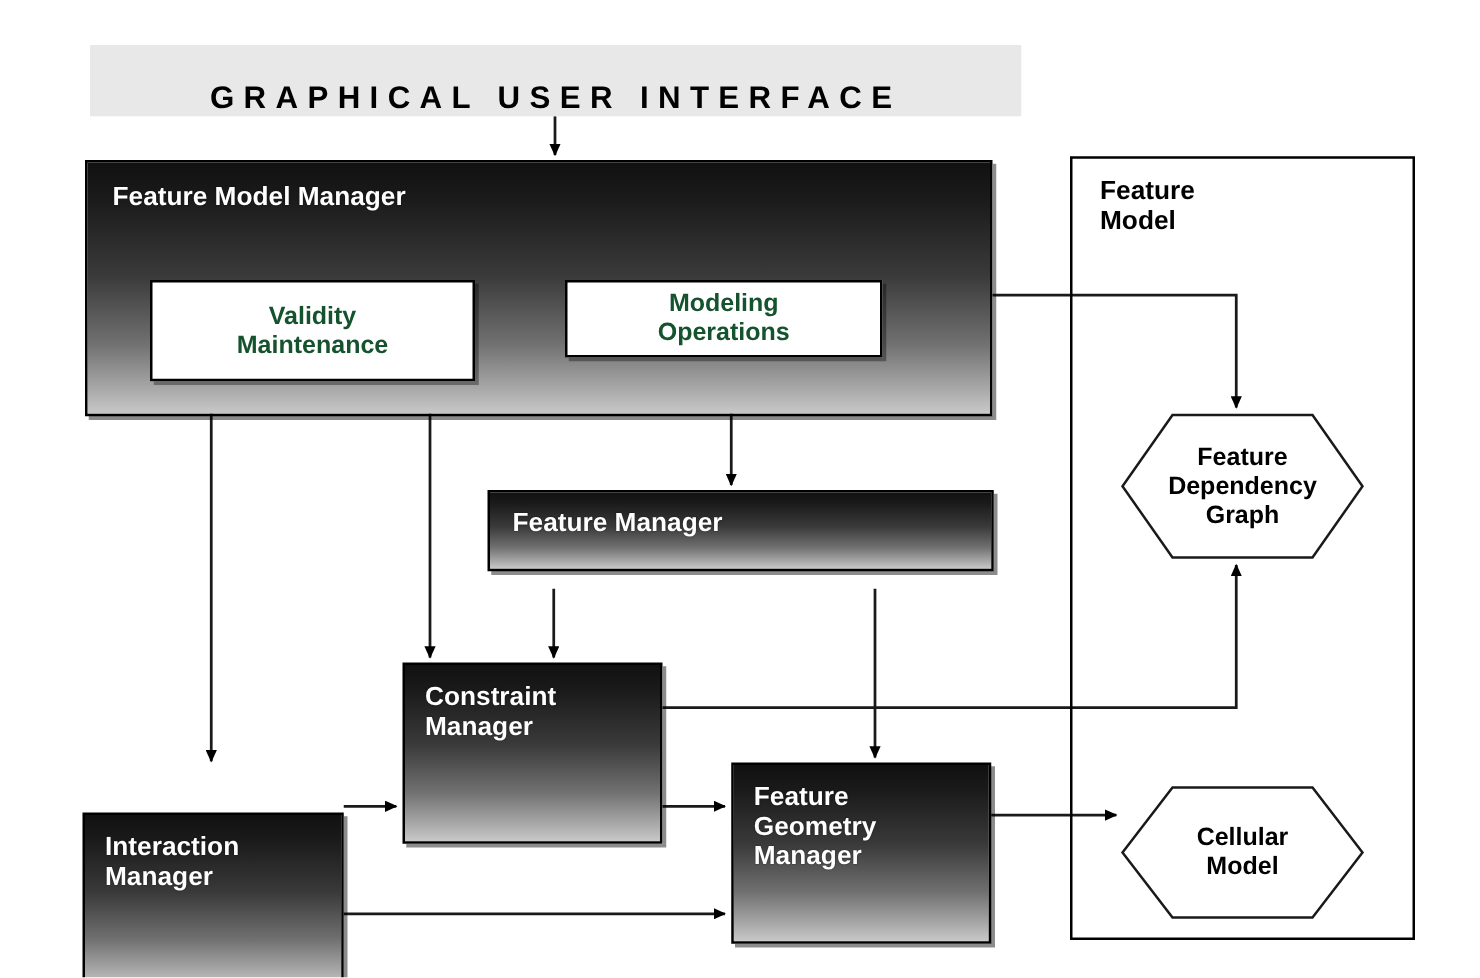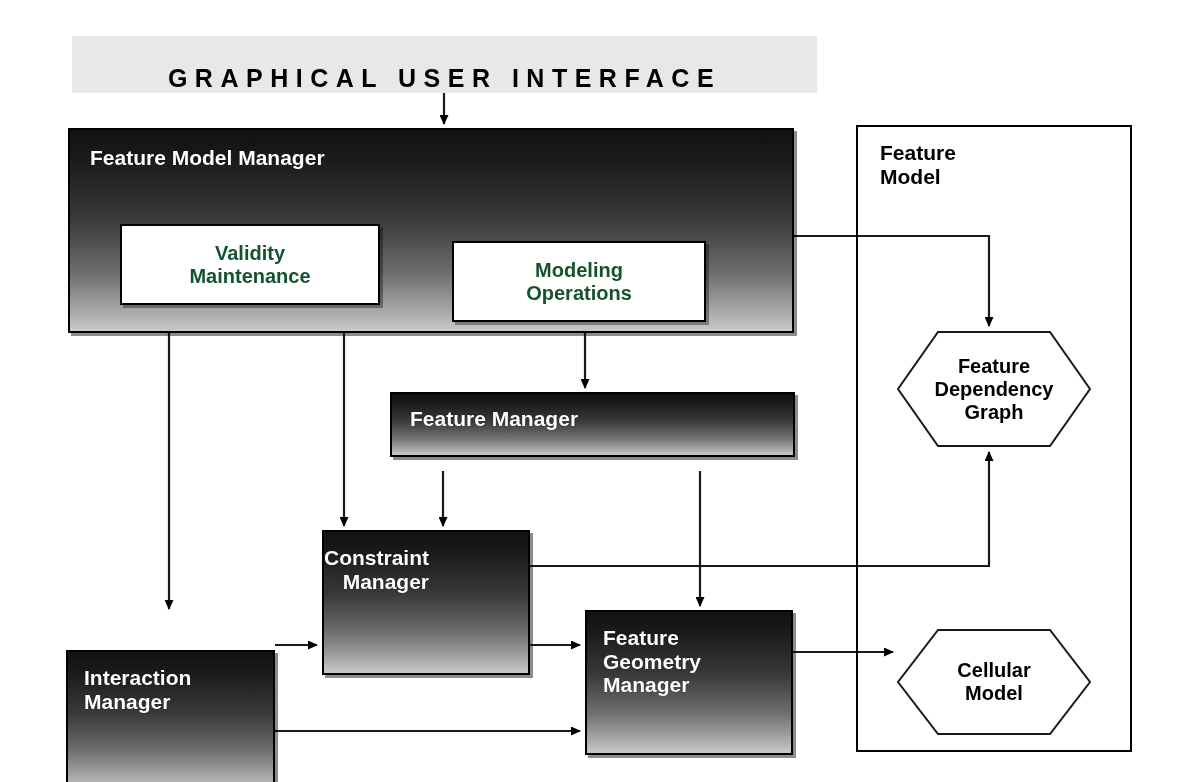--- a/index.html
+++ b/index.html
@@ -66,21 +66,21 @@
     text-shadow: 0 0 1px rgba(0,0,0,0.9);
   }
 
   #fmm        { left: 68px;  top: 128px; width: 726px; height: 205px; }
   #fmm .mgr-label   { left: 20px; top: 16px; }
 
   #feature-manager  { left: 390px; top: 392px; width: 405px; height: 65px; }
   #feature-manager .mgr-label { left: 18px; top: 13px; }
 
   #constraint-manager { left: 322px; top: 530px; width: 208px; height: 145px; }
-  #constraint-manager .mgr-label { left: 0; top: 14px; text-align: right; }
+  #constraint-manager .mgr-label { left: 16px; top: 14px; }
 
   #interaction-manager { left: 66px; top: 650px; width: 209px; height: 142px; }
   #interaction-manager .mgr-label { left: 16px; top: 14px; }
 
   #fgm { left: 585px; top: 610px; width: 208px; height: 145px; }
   #fgm .mgr-label { left: 16px; top: 14px; }
 
   
   .subbox {
     position: absolute;
@@ -94,21 +94,21 @@
   }
   .subbox .subbox-label {
     color: #14532d;
     font-weight: bold;
     font-size: 20px;
     line-height: 1.15;
     text-align: center;
     white-space: pre-line;
   }
   #validity-maintenance { left: 120px; top: 224px; width: 260px; height: 81px; }
-  #modeling-operations  { left: 452px; top: 241px; width: 254px; height: 81px; }
+  #modeling-operations  { left: 452px; top: 224px; width: 254px; height: 62px; }
 
   
   #feature-model-container {
     position: absolute;
     left: 856px;
     top: 125px;
     width: 276px;
     height: 627px;
     box-sizing: border-box;
     background: transparent;

